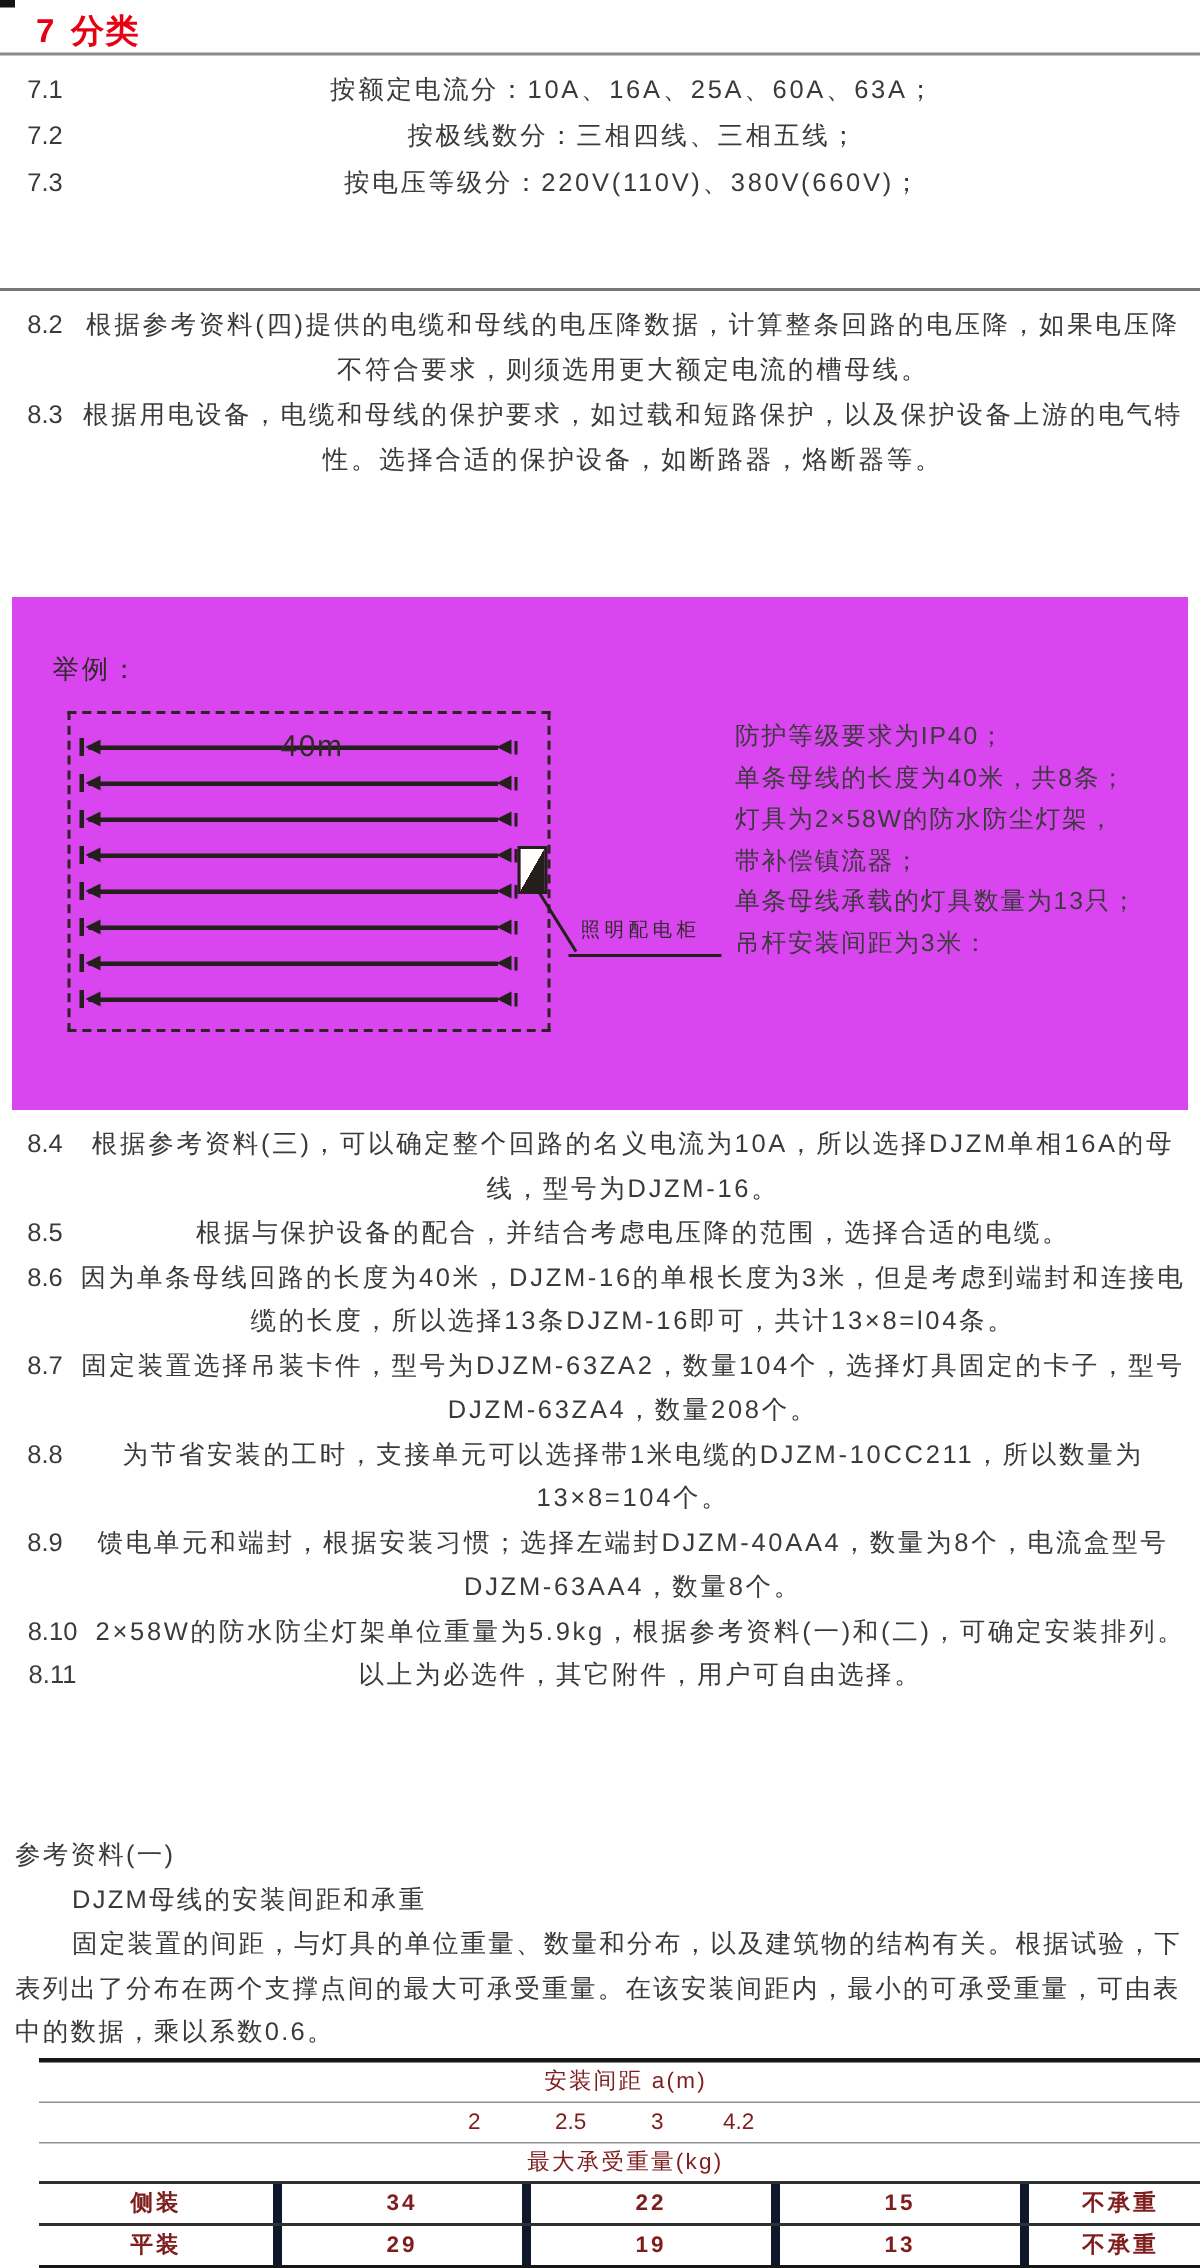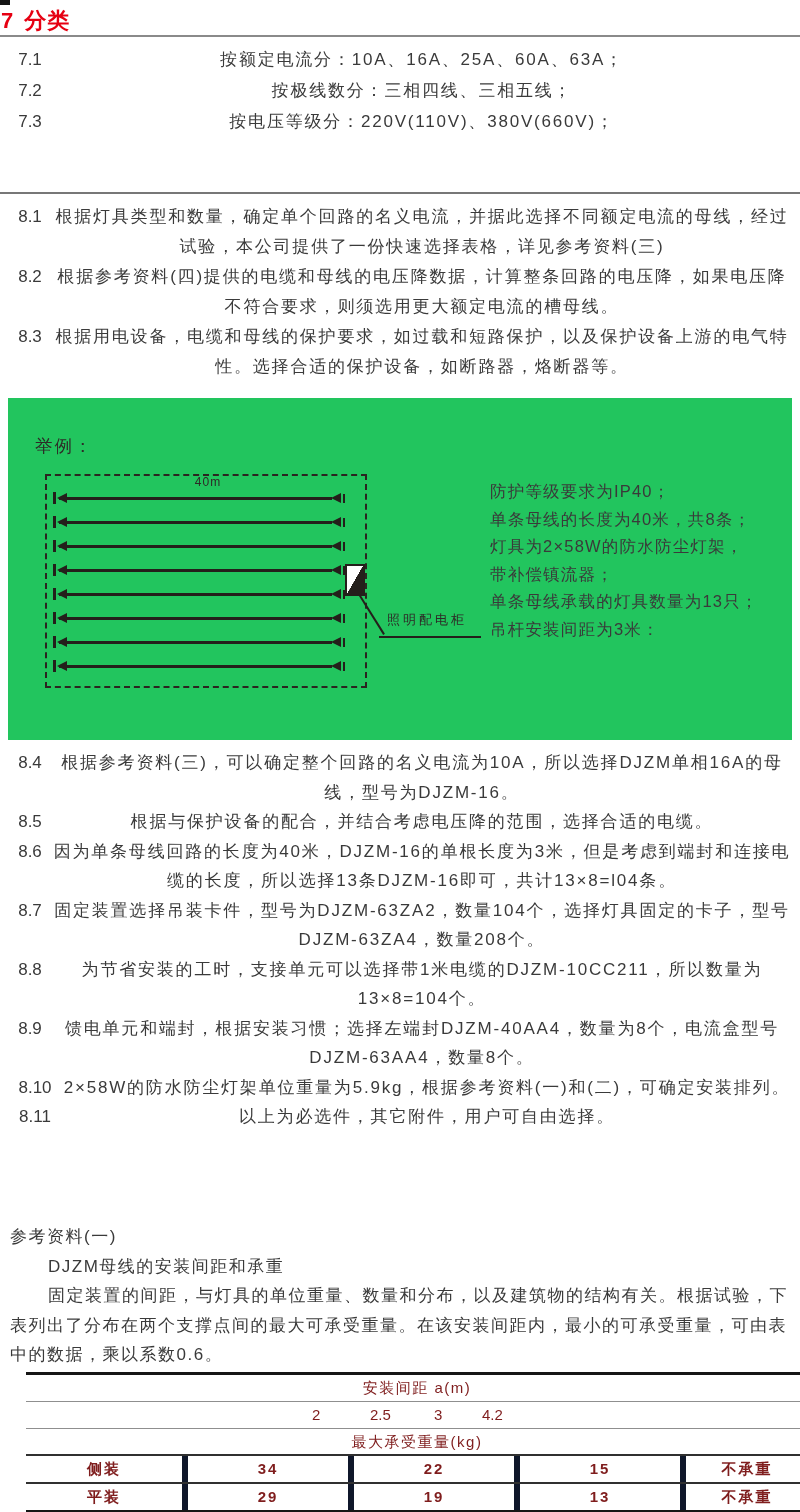--- a/index.html
+++ b/index.html
@@ -2,47 +2,47 @@
 <html><head>
 <meta charset="utf-8">
 <style>
   html,body{margin:0;padding:0;background:#ffffff;}
   .page{position:relative;width:800px;height:1512px;background:#ffffff;overflow:hidden;
         font-family:"Liberation Sans","DejaVu Sans",sans-serif;color:#3a3a3a;}
   
   .corner-mark{position:absolute;left:0;top:0;width:10px;height:5px;background:#141414;}
 
   
-  .sec-head{position:absolute;left:1px;color:#e60012;font-weight:bold;font-size:22px;letter-spacing:1px;white-space:nowrap;}
+  .sec-head{position:absolute;left:24px;color:#e60012;font-weight:bold;font-size:22px;letter-spacing:1px;white-space:nowrap;}
   .sec-head .sec-num{margin-right:10px;}
   .rule{position:absolute;left:0;width:800px;background:#8a8a8a;}
 
   
   .clauses{position:absolute;left:10px;width:784px;text-align:center;}
   .clause{display:flex;}
   .clause .num{flex:0 0 40px;letter-spacing:0;}
   .clause.wide .num{flex:0 0 50px;}
   .clause .txt{flex:1 1 auto;letter-spacing:1.8px;}
   .s7{top:44px;line-height:31px;font-size:17px;}
   .s7 .clause{margin:0;}
   .s8a{top:202px;line-height:30px;font-size:17px;}
   .s8b{top:748px;line-height:29.5px;font-size:17px;}
 
   
-  .example{position:absolute;left:8px;top:398px;width:784px;height:342px;background:#22c55e;}
+  .example{position:absolute;left:8px;top:398px;width:784px;height:342px;background:#d946ef;}
   .example-label{position:absolute;left:27px;top:36px;font-size:17.5px;letter-spacing:2px;color:#2e2a27;}
   .dashed-outline{position:absolute;left:37px;top:76px;width:318px;height:210px;border:2px dashed #2b2520;}
   .busbar{position:absolute;left:45px;width:292px;height:12px;}
   .busbar i{position:absolute;display:block;}
   .busbar .tl{left:0;top:0;width:3px;height:12px;background:#241f1b;}
   .busbar .al{left:4px;top:1px;width:0;height:0;border-top:5px solid transparent;border-bottom:5px solid transparent;border-right:10px solid #241f1b;}
   .busbar .ln{left:6px;right:13px;top:4.5px;height:3px;background:#241f1b;}
   .busbar .ar{right:4px;top:1px;width:0;height:0;border-top:5px solid transparent;border-bottom:5px solid transparent;border-right:10px solid #241f1b;}
   .busbar .tr{right:0;top:2px;width:2.5px;height:9px;background:#241f1b;}
-  .dim-label{position:absolute;left:150px;top:77px;width:100px;text-align:center;font-size:12px;color:#2e2a27;letter-spacing:1px;}
+  .dim-label{position:absolute;left:150px;top:89px;width:100px;text-align:center;font-size:20px;color:#2e2a27;letter-spacing:1px;}
   .cabinet{position:absolute;left:337px;top:166px;width:16px;height:28px;border:2.5px solid #241f1b;
            background:linear-gradient(to bottom right,#ffffff 49.5%,#241f1b 50%);}
   .leader{position:absolute;left:352px;top:196px;width:47px;height:0;border-top:2px solid #241f1b;
           transform:rotate(58deg);transform-origin:left top;}
   .cabinet-underline{position:absolute;left:371px;top:238px;width:102px;height:2px;background:#241f1b;}
   .cabinet-label{position:absolute;left:379px;top:213px;font-size:13px;letter-spacing:3px;color:#2e2a27;white-space:nowrap;}
   .specs{position:absolute;left:482px;top:80px;line-height:27.5px;font-size:16.5px;letter-spacing:1.2px;white-space:nowrap;}
   .specs sup{font-size:10px;letter-spacing:0;}
 
   
@@ -90,24 +90,20 @@
     <div class="clause">
       <span class="num">7.3</span>
       <div class="txt">按电压等级分：220V(110V)、380V(660V)；</div>
     </div>
   </div>
 
   <div class="rule" style="top:192px;height:2px;background:#777777;"></div>
 
   <div class="clauses s8a">
     <div class="clause">
-      <span class="num">8.1</span>
-      <div class="txt">根据灯具类型和数量，确定单个回路的名义电流，并据此选择不同额定电流的母线，经过试验，本公司提供了一份快速选择表格，详见参考资料(三)</div>
-    </div>
-    <div class="clause">
       <span class="num">8.2</span>
       <div class="txt">根据参考资料(四)提供的电缆和母线的电压降数据，计算整条回路的电压降，如果电压降不符合要求，则须选用更大额定电流的槽母线。</div>
     </div>
     <div class="clause">
       <span class="num">8.3</span>
       <div class="txt">根据用电设备，电缆和母线的保护要求，如过载和短路保护，以及保护设备上游的电气特性。选择合适的保护设备，如断路器，烙断器等。</div>
     </div>
   </div>
 
   <div class="example">

